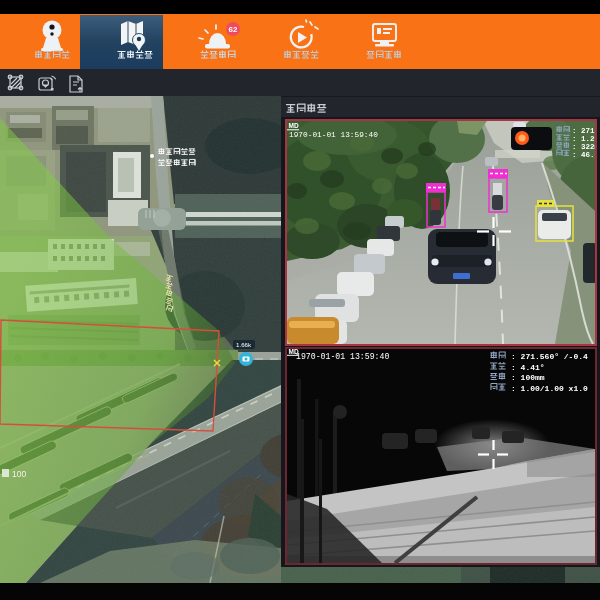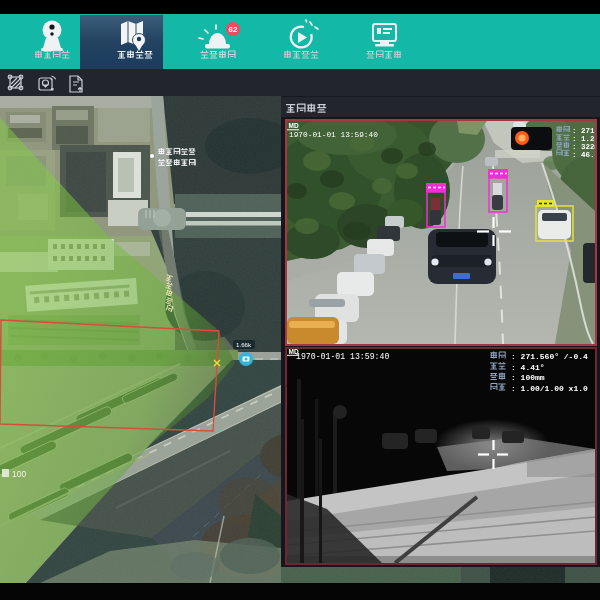--- a/index.html
+++ b/index.html
@@ -217,21 +217,21 @@
         <feColorMatrix in="n" type="matrix" values="0 0 0 0 0.5  0 0 0 0 0.5  0 0 0 0 0.5  0 0 0 0.5 0"></feColorMatrix>
       </filter>
   <rect x="0" y="0" width="600" height="487" filter="url(#mapnoise)" opacity="0.2"></rect>
 </svg>
 </div>
 
 <div class="abs" style="left:0;top:583px;width:600px;height:17px;background:#050505;"></div>
 
 <div class="abs" style="left:0;top:0;width:600px;height:14px;background:#000;"></div>
 
-<div class="abs" style="left:0;top:14px;width:600px;height:55px;background:#14b8a6;">
+<div class="abs" style="left:0;top:14px;width:600px;height:55px;background:#f97316;">
 <svg width="600" height="55" viewBox="0 0 600 55">
   <rect x="80" y="1" width="83" height="54" fill="url(#tabg)"></rect>
   <defs>
     <linearGradient id="tabg" x1="0" y1="0" x2="0" y2="1">
       <stop offset="0" stop-color="#3d5d7c"></stop>
           <stop offset="0.5" stop-color="#224260"></stop>
           <stop offset="1" stop-color="#1b3c5d"></stop>
     </linearGradient>
   </defs>
 

